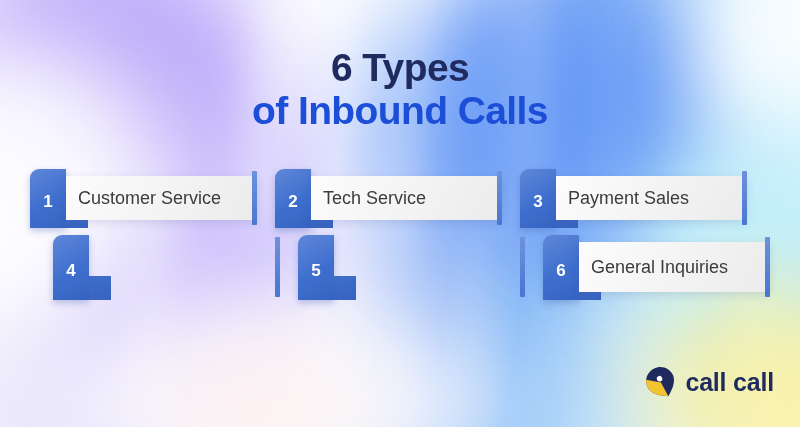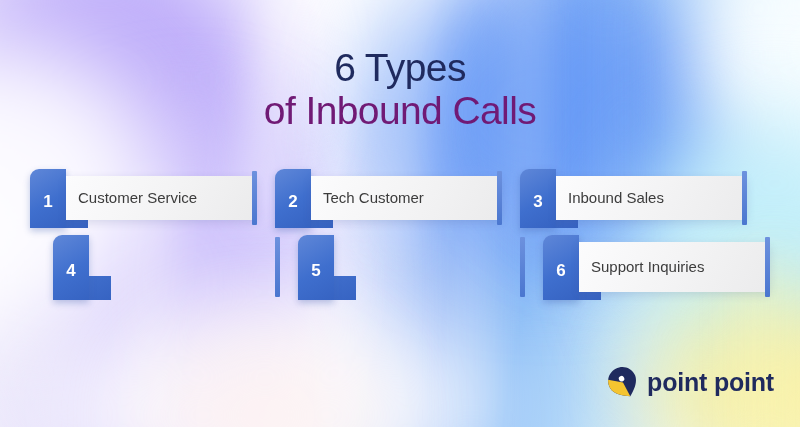--- a/index.html
+++ b/index.html
@@ -156,27 +156,27 @@
   .headline {
     position: absolute;
     left: 0;
     top: 46px;
     width: 800px;
     text-align: center;
     z-index: 5;
   }
   .headline-line {
     display: block;
-    font-weight: normal;
+    font-weight: bold;
     font-size: 39px;
     line-height: 43px;
     letter-spacing: -0.6px;
   }
   .headline-line-1 { color: #1f2a5e; }
-  .headline-line-2 { color: #701a75; }
+  .headline-line-2 { color: #1d4ed8; }
 
   
   .cards {
     position: absolute;
     left: 0;
     top: 176px;
     width: 800px;
     z-index: 6;
   }
   .card-row {
@@ -247,21 +247,21 @@
     display: flex;
     align-items: center;
     background: linear-gradient(120deg, #fcfcfd 0%, #f3f3f4 55%, #ebebec 100%);
     border-radius: 0 4px 4px 0;
     box-shadow: 0 3px 8px rgba(70,80,140,0.16);
     padding-left: 12px;
     padding-right: 8px;
   }
   .card-label {
     color: #3c3c3c;
-    font-size: 15px;
+    font-size: 18px;
     line-height: 16px;
     font-weight: normal;
     white-space: pre-line;
   }
   .card-accent {
     position: absolute;
     right: 0px;
     top: -5px;
     bottom: -5px;
     width: 5px;
@@ -340,32 +340,32 @@
         </div>
         <div class="card-accent"></div>
       </div>
 
       <div class="card">
         <div class="badge">
           <span class="badge-num">2</span>
         </div>
         <div class="badge-tail"></div>
         <div class="card-body">
-          <span class="card-label">Tech Customer</span>
+          <span class="card-label">Tech Service</span>
         </div>
         <div class="card-accent"></div>
       </div>
 
       <div class="card">
         <div class="badge">
           <span class="badge-num">3</span>
         </div>
         <div class="badge-tail"></div>
         <div class="card-body">
-          <span class="card-label">Inbound Sales</span>
+          <span class="card-label">Payment Sales</span>
         </div>
         <div class="card-accent"></div>
       </div>
 
     </div>
 
     <div class="card-row card-row-2">
 
       <div class="card">
         <div class="badge">
@@ -382,31 +382,31 @@
         <div class="badge-tail"></div>
         <div class="card-accent"></div>
       </div>
 
       <div class="card">
         <div class="badge">
           <span class="badge-num">6</span>
         </div>
         <div class="badge-tail"></div>
         <div class="card-body">
-          <span class="card-label">Support Inquiries</span>
+          <span class="card-label">General Inquiries</span>
         </div>
         <div class="card-accent"></div>
       </div>
 
     </div>
 
   </div>
 
   <div class="logo">
     <svg class="logo-mark" viewBox="0 0 60 66">
       <path d="M30 2 C14 2 2 14 2 30 C2 46 20 58 30 64 C40 58 58 46 58 30 C58 14 46 2 30 2 Z" fill="#1f2a5e" transform="rotate(-28 30 33)"></path>
       <path d="M30 64 C20 58 2 46 2 30 C2 24 3.6 18.6 6.4 14.2 L30 33 Z" fill="#f4c430" transform="rotate(-28 30 33)"></path>
       <circle cx="31" cy="25" r="5.5" fill="#ffffff" transform="rotate(-28 30 33)"></circle>
     </svg>
-    <span class="logo-text">point point</span>
+    <span class="logo-text">call call</span>
   </div>
 
 </div>
 
 </body></html>

